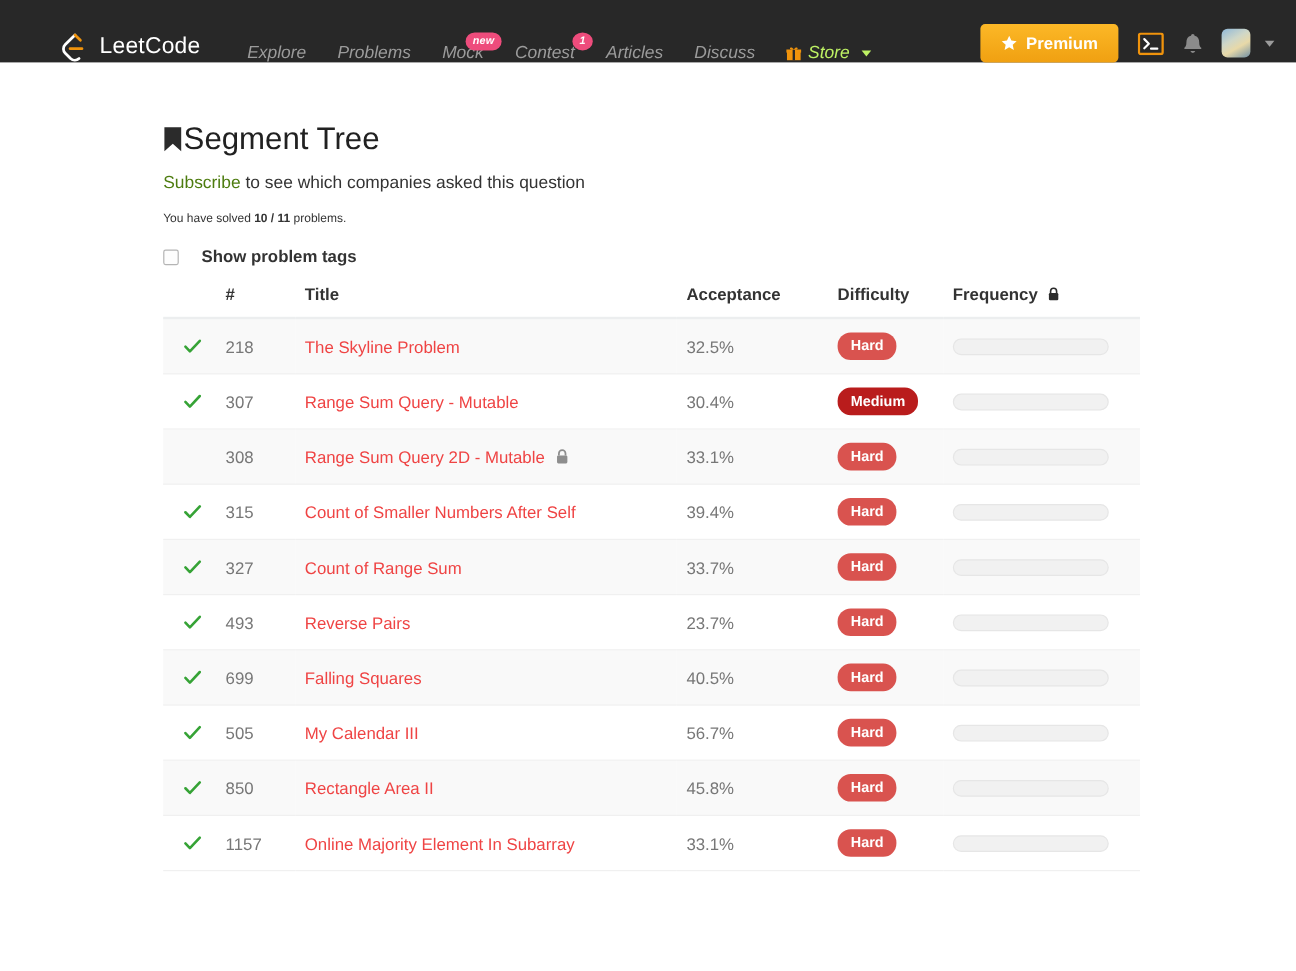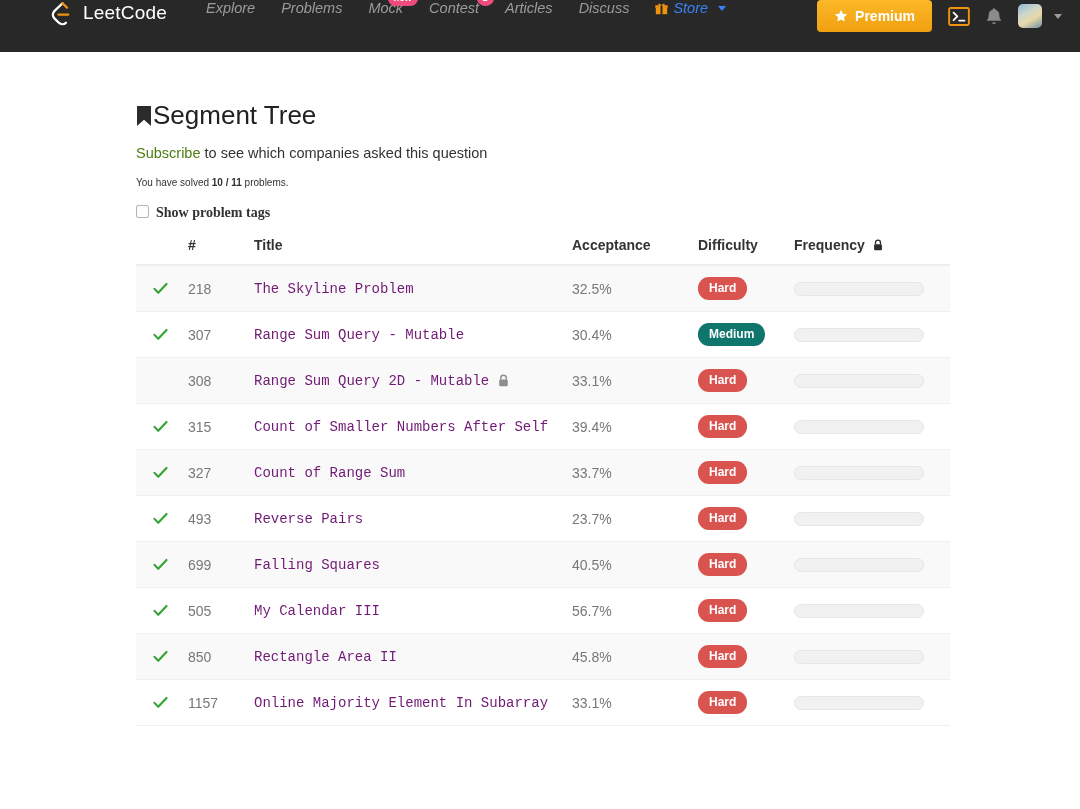--- a/index.html
+++ b/index.html
@@ -12,21 +12,21 @@
     font-size: 14px;
     color: #333333;
     overflow: hidden;
   }
 
   
   .navbar {
     height: 52px;
     background: #282828;
     display: flex;
-    align-items: flex-start;
+    align-items: flex-end;
     padding: 0 18px 0 48px;
     position: relative;
   }
   .brand {
     display: flex;
     align-items: center;
     gap: 9px;
     margin-right: 26px;
     cursor: pointer;
   }
@@ -39,21 +39,21 @@
   .nav-links { display: flex; align-items: center; font-style: italic; }
   .nav-link {
     color: #9b9b9b;
     font-size: 14.5px;
     padding: 0 13px;
     position: relative;
     text-decoration: none;
     cursor: pointer;
     white-space: nowrap;
   }
-  .nav-link.store-link { color: #3b82f6; display: flex; align-items: center; gap: 5px; }
+  .nav-link.store-link { color: #bef264; display: flex; align-items: center; gap: 5px; }
   .gift-icon { width: 13px; height: 13px; display: block; }
   .caret {
     display: inline-block;
     width: 0; height: 0;
     border-left: 4px solid transparent;
     border-right: 4px solid transparent;
     border-top: 5px solid currentColor;
     margin-left: 5px;
     vertical-align: middle;
   }
@@ -127,24 +127,23 @@
     color: #333333;
     margin-bottom: 16px;
   }
   .subscribe-link { color: #4d7c0f; text-decoration: none; cursor: pointer; }
 
   .solved-line { font-size: 10px; color: #333333; margin-bottom: 17px; }
   .solved-line b { font-weight: bold; }
 
   .tags-toggle {
     display: flex;
-    align-items: flex-start;
-    gap: 7px;
+    align-items: flex-end;
+    gap: 19px;
     margin-bottom: 10px;
-    font-family: Liberation Serif, serif;
   }
   .tags-checkbox {
     width: 13px; height: 13px;
     border: 1px solid #b4b4b4;
     border-radius: 2px;
     background: #fdfdfd;
     cursor: pointer;
     display: block;
   }
   .tags-label { font-size: 14px; font-weight: bold; color: #333333; cursor: pointer; }
@@ -177,40 +176,39 @@
   .col-id     { width: 66px; }
   .col-title  { width: 318px; }
   .col-acc    { width: 126px; }
   .col-diff   { width: 96px; }
   .col-freq   { width: 164px; }
 
   .check-icon { width: 15px; height: 15px; display: block; margin-left: 9px; }
   .id-cell { color: #777777; }
   .title-cell { display: flex; align-items: center; gap: 9px; }
   .problem-link {
-    color: #701a75;
+    color: #ef4444;
     text-decoration: none;
     cursor: pointer;
     font-size: 14px;
-    font-family: Liberation Mono, monospace;
   }
   .lock-icon { width: 11px; height: 13px; display: block; }
   .lock-icon-header { width: 10px; height: 12px; display: inline-block; vertical-align: -1px; margin-left: 4px; }
 
   .badge {
     display: inline-block;
     border-radius: 11px;
     color: #ffffff;
     font-size: 12px;
     font-weight: bold;
     padding: 4px 11px;
     line-height: 1.25;
   }
   .badge.hard   { background: #d9534f; }
-  .badge.medium { background: #0f766e; }
+  .badge.medium { background: #b91c1c; }
 
   .freq-bar {
     height: 14px;
     width: 130px;
     background: #f1f1f1;
     border: 1px solid #e6e6e6;
     border-radius: 7px;
     display: block;
   }
 </style>

